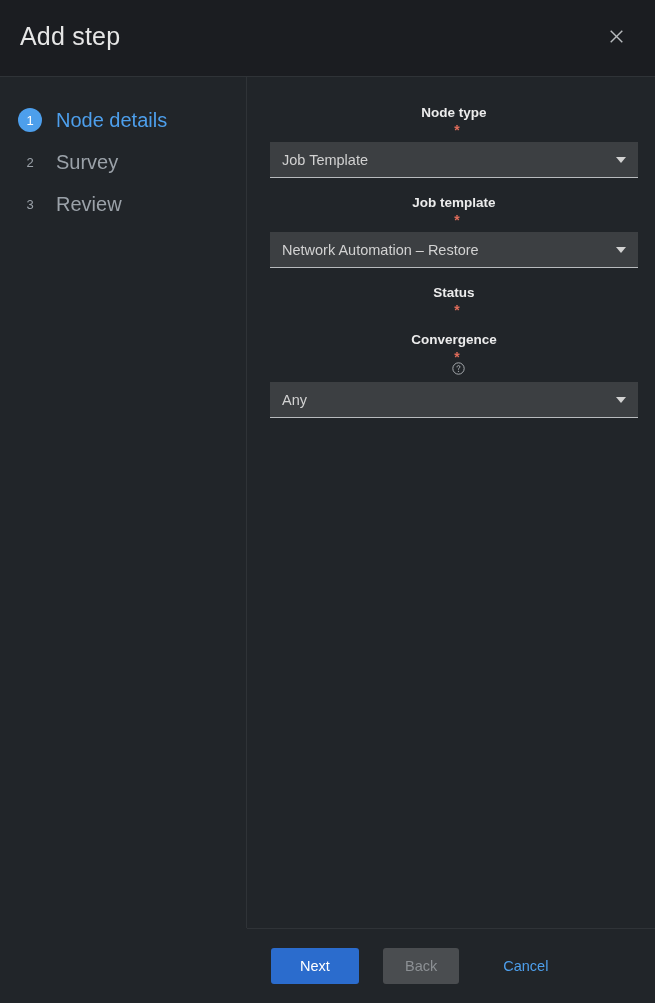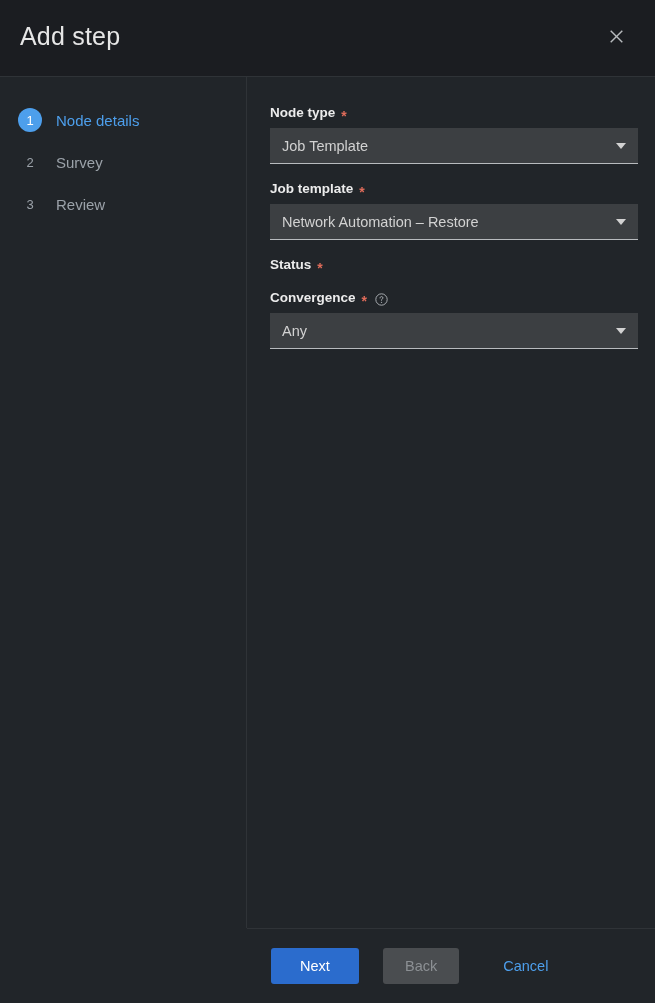--- a/index.html
+++ b/index.html
@@ -89,43 +89,44 @@
     font-size: 13px;
     color: #9ba2a9;
     margin-right: 14px;
   }
   .step.active .step-index {
     background: #4d9fec;
     color: #ffffff;
     font-weight: 400;
   }
   .step-label {
-    font-size: 15px;
+    font-size: 20px;
     color: #9ba2a9;
   }
   .step.active .step-label { color: #4d9fec; }
 
   
   .wizard-main {
     flex: 1 1 auto;
     background: #212529;
     padding: 28px 17px 0 23px;
     overflow: hidden;
   }
 
   .form-group { margin-bottom: 17px; }
 
   .form-label {
     display: flex;
-    align-items: flex-end;
+    align-items: center;
     font-size: 13.5px;
     font-weight: bold;
     color: #ececec;
     margin-bottom: 7px;
     line-height: 16px;
+    flex-direction: column;
   }
   .required-mark {
     color: #e06c5a;
     font-size: 14px;
     margin-left: 6px;
     line-height: 1;
     position: relative;
     top: 2px;
   }
   .help-icon {

